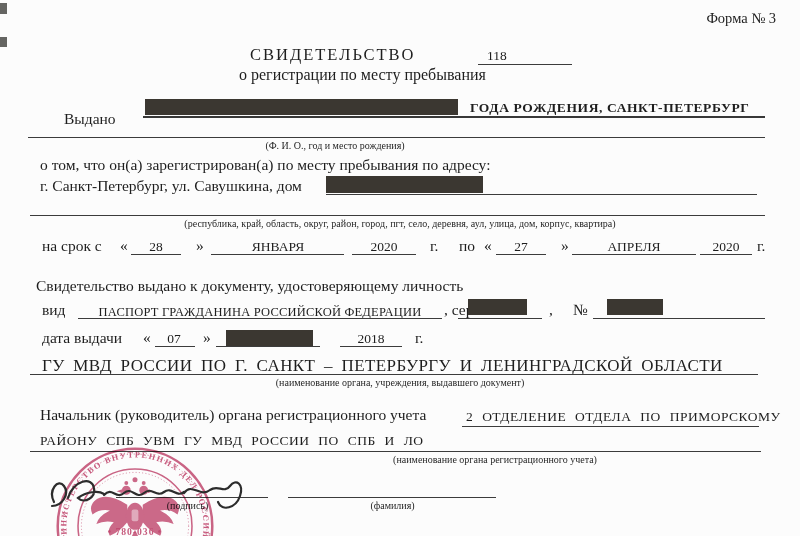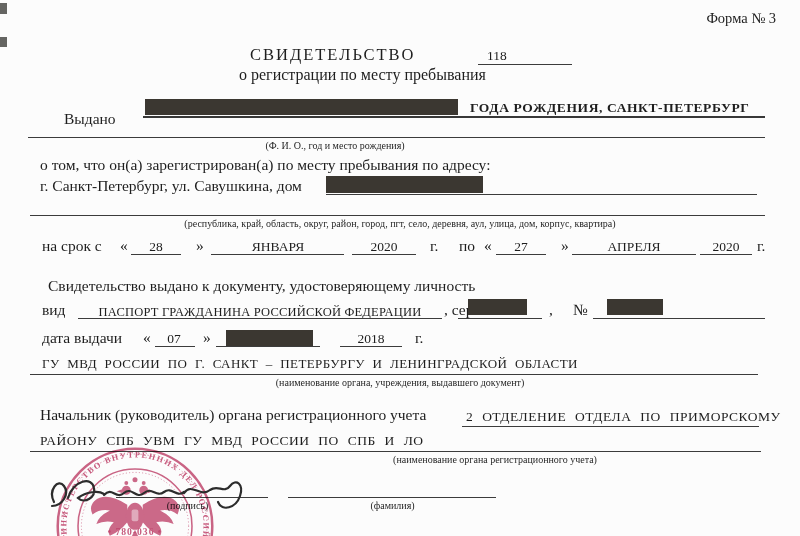--- a/index.html
+++ b/index.html
@@ -9,21 +9,21 @@
     font-family:"Liberation Serif","DejaVu Serif",serif;
   }
   .abs{position:absolute;white-space:nowrap;}
   .rule{position:absolute;height:0;border-bottom:1px solid #3c3c3c;}
   .rule2{position:absolute;height:0;border-bottom:2px solid #383838;}
   .redact{position:absolute;background:#3b3731;}
   .cap{font-size:10px;color:#262626;text-align:center;}
   .body-text{font-size:15.5px;}
   .val{font-weight:normal;font-size:13.5px;text-align:center;}
   .val-reg{font-size:13.5px;text-align:center;}
-  .caps{font-size:13px;letter-spacing:.4px;word-spacing:4px;}
+  .caps{font-size:17px;letter-spacing:.4px;word-spacing:4px;}
   .artifact{position:absolute;background:#4a4a46;opacity:.85;}
   .stamp-svg{position:absolute;mix-blend-mode:multiply;}
   .sig-svg{position:absolute;}
 </style>
 </head>
 <body>
 
 <div id="doc">
 
   <div class="artifact" style="left:0;top:3;width:7px;height:11px;top:3px;"></div>
@@ -67,21 +67,21 @@
   <div class="abs body-text" style="left:484px;top:237px;">«</div>
   <div class="abs val" style="left:493px;top:239px;width:56px;">27</div>
   <div class="rule" style="left:496px;top:254px;width:50px;"></div>
   <div class="abs body-text" style="left:561px;top:237px;">»</div>
   <div class="abs val" style="left:574px;top:239px;width:120px;">АПРЕЛЯ</div>
   <div class="rule" style="left:572px;top:254px;width:124px;"></div>
   <div class="abs val" style="left:698px;top:239px;width:56px;">2020</div>
   <div class="rule" style="left:700px;top:254px;width:52px;"></div>
   <div class="abs body-text" style="left:757px;top:237px;">г.</div>
 
-  <div class="abs body-text" style="left:48px;top:277px;">Свидетельство выдано к документу, удостоверяющему личность</div>
+  <div class="abs body-text" style="left:36px;top:277px;">Свидетельство выдано к документу, удостоверяющему личность</div>
 
   <div class="abs body-text" style="left:42px;top:301px;">вид</div>
   <div class="abs" style="left:80px;top:305px;width:360px;font-size:12.5px;text-align:center;letter-spacing:.2px;">ПАСПОРТ ГРАЖДАНИНА РОССИЙСКОЙ ФЕДЕРАЦИИ</div>
   <div class="rule" style="left:78px;top:318px;width:364px;"></div>
   <div class="abs body-text" style="left:444px;top:301px;">, серия</div>
   <div class="redact" style="left:468px;top:299px;width:59px;height:16px;"></div>
   <div class="rule" style="left:458px;top:318px;width:84px;"></div>
   <div class="abs body-text" style="left:549px;top:301px;">,</div>
   <div class="abs body-text" style="left:573px;top:301px;">№</div>
   <div class="redact" style="left:607px;top:299px;width:56px;height:16px;"></div>

